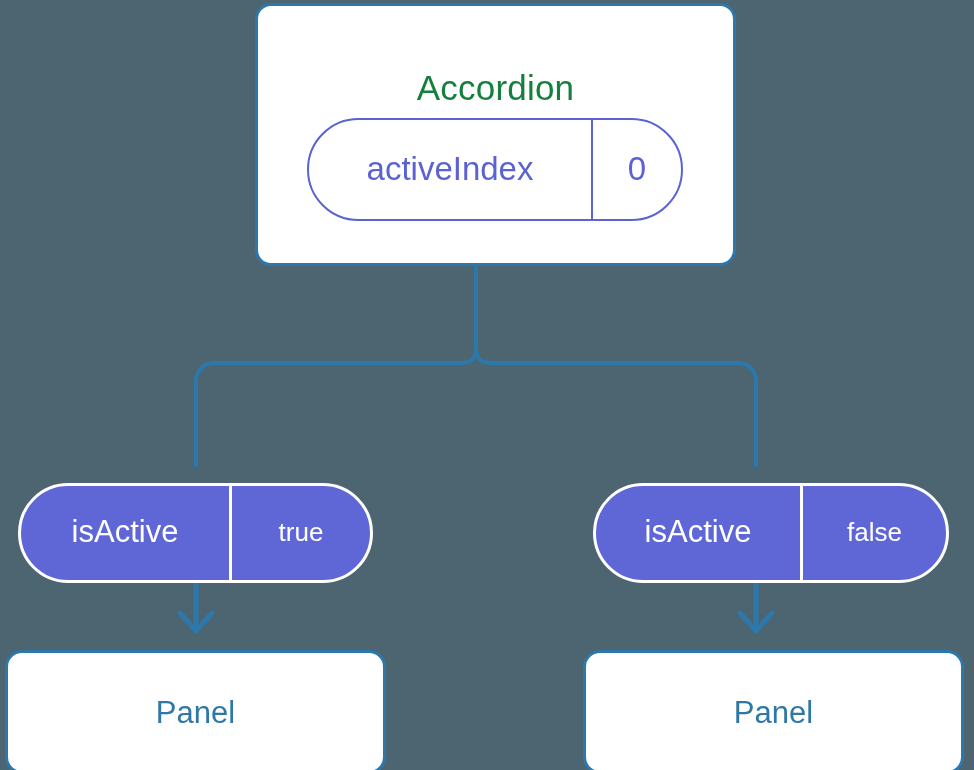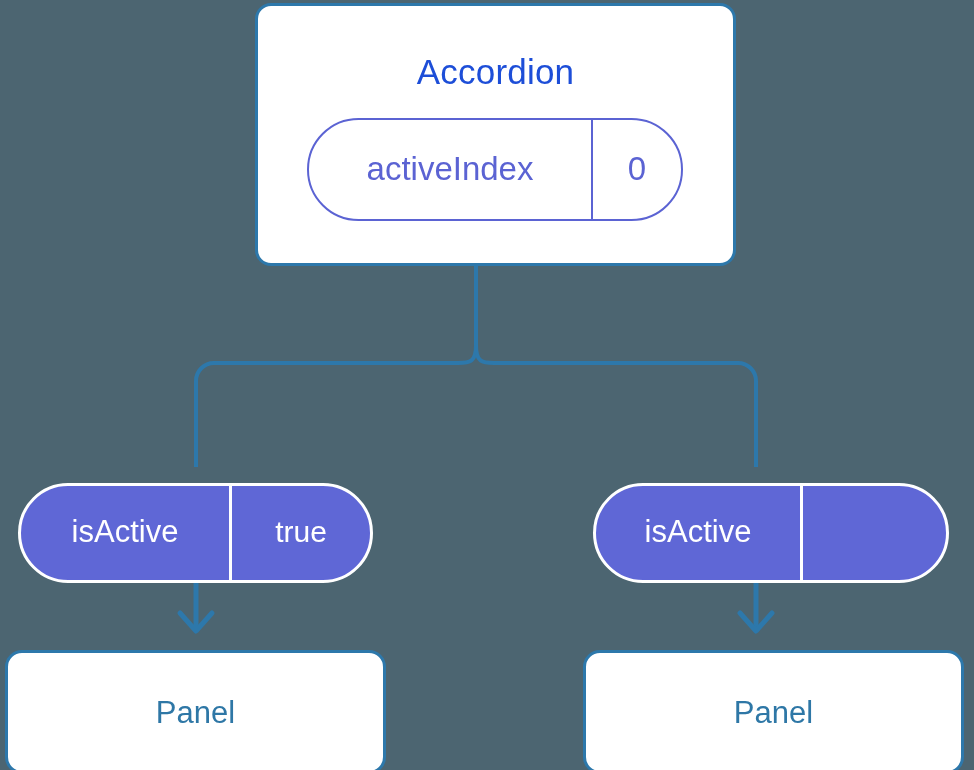--- a/index.html
+++ b/index.html
@@ -41,25 +41,25 @@
 
   #card-accordion {
     left: 255px;
     top: 3px;
     width: 481px;
     height: 263px;
     justify-content: flex-start;
   }
 
   .card-title {
-    color: #1d4ed8;
+    color: #15803d;
     font-size: 35px;
     letter-spacing: 0.2px;
     line-height: 1;
-    margin-top: 48px;
+    margin-top: 64px;
   }
 
   .panel-card {
     top: 650px;
     width: 381px;
     height: 124px;
     justify-content: center;
     border-radius: 17px;
   }
   #card-panel-left  { left: 5px; }
@@ -121,21 +121,21 @@
     background: #5f67d6;
   }
   .pill-filled .pill-key {
     color: #ffffff;
     font-size: 31px;
     border-right: 3px solid #ffffff;
     padding-bottom: 3px;
   }
   .pill-filled .pill-val {
     color: #ffffff;
-    font-size: 30px;
+    font-size: 26px;
     flex: 1 1 auto;
     padding-bottom: 3px;
     text-align: center;
   }
 
   #pill-is-active-true {
     left: 18px;
     width: 355px;
   }
   #pill-is-active-true .pill-key { flex: 0 0 211px; }
@@ -186,20 +186,21 @@
     <div class="pill-val">0</div>
   </div>
 
   <div class="pill pill-filled" id="pill-is-active-true">
     <div class="pill-key">isActive</div>
     <div class="pill-val">true</div>
   </div>
 
   <div class="pill pill-filled" id="pill-is-active-false">
     <div class="pill-key">isActive</div>
+    <div class="pill-val">false</div>
   </div>
 
   <div class="card panel-card" id="card-panel-left">
     <div class="panel-title">Panel</div>
   </div>
 
   <div class="card panel-card" id="card-panel-right">
     <div class="panel-title">Panel</div>
   </div>
 

